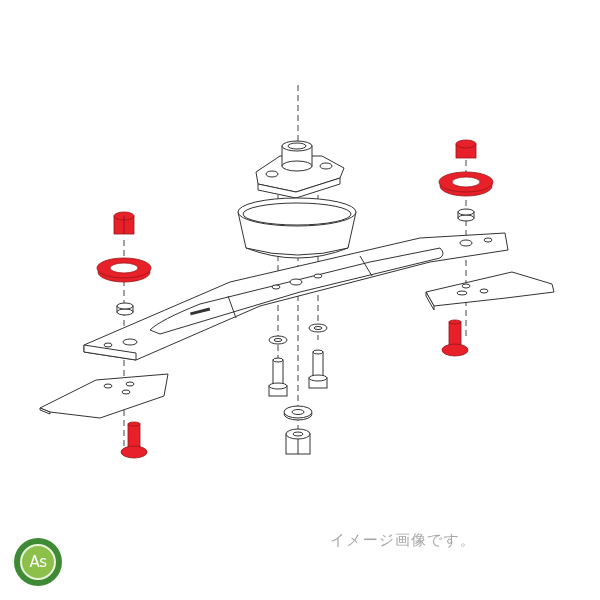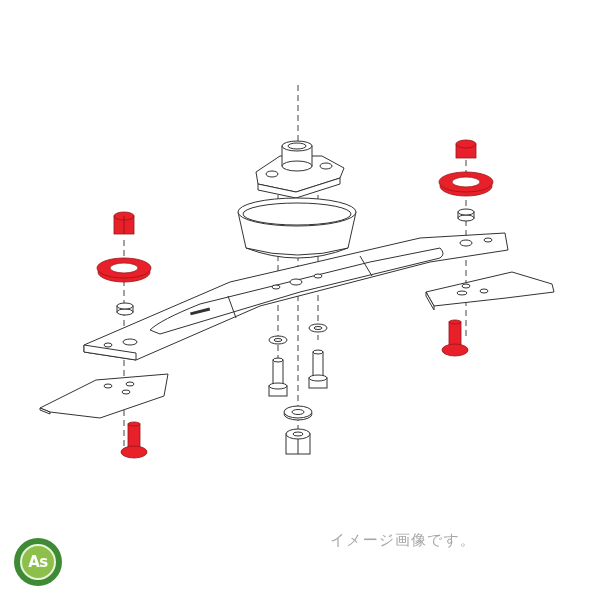--- a/index.html
+++ b/index.html
@@ -5,21 +5,21 @@
     html, body { margin: 0; padding: 0; background: #ffffff; }
     body { width: 600px; height: 600px; position: relative; overflow: hidden;
            font-family: "DejaVu Sans", sans-serif; }
     #diagram { position: absolute; left: 0; top: 0; width: 600px; height: 520px; }
     .logo { position: absolute; left: 14px; top: 538px; width: 48px; height: 48px;
             border-radius: 50%; background: #3f8a34; display: flex;
             align-items: center; justify-content: center; }
     .logo-inner { width: 36px; height: 36px; border-radius: 50%; background: #8cc04b;
                   border: 2px solid #e8f3da; box-sizing: border-box; display: flex;
                   align-items: center; justify-content: center; }
-    .logo-text { color: #ffffff; font-family: "DejaVu Sans", sans-serif; font-weight: bold;
+    .logo-text { color: #ffffff; font-family: "DejaVu Sans", sans-serif; font-weight: normal;
                  font-size: 15px; letter-spacing: -0.5px; }
     .caption { position: absolute; left: 330px; top: 531px; font-size: 15px; color: #a6a6a6;
                letter-spacing: 1px; font-family: "DejaVu Sans", sans-serif; }
     .ln { fill: #ffffff; stroke: #333333; stroke-width: 1; }
     .ln2 { fill: none; stroke: #333333; stroke-width: 1; }
     .dash { stroke: #444444; stroke-width: 1; stroke-dasharray: 6 4; fill: none; }
     .red { fill: #e8202a; stroke: #9a1418; stroke-width: 0.8; }
     .redl { fill: #ffffff; stroke: #9a1418; stroke-width: 0.8; }
   </style>
 </head>

